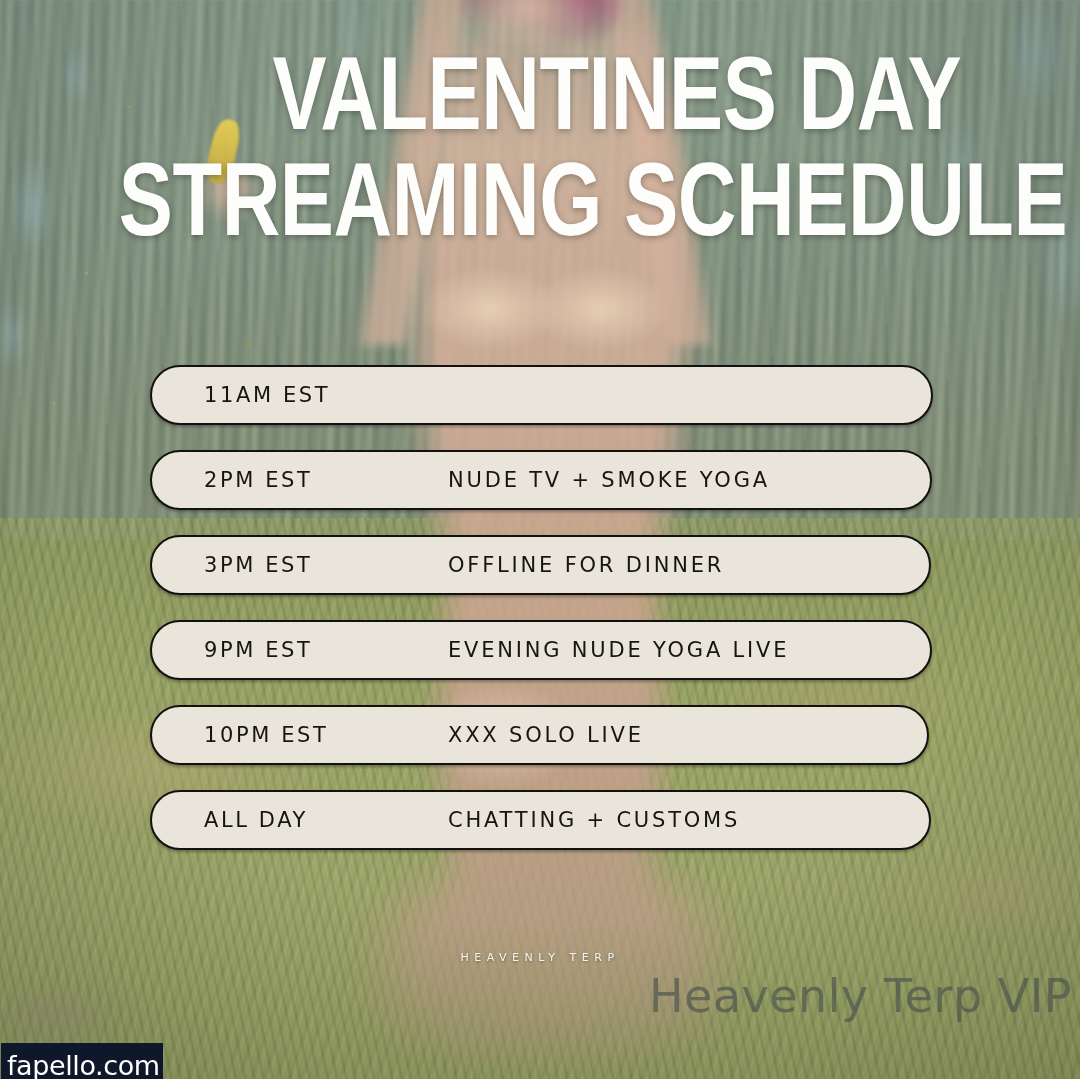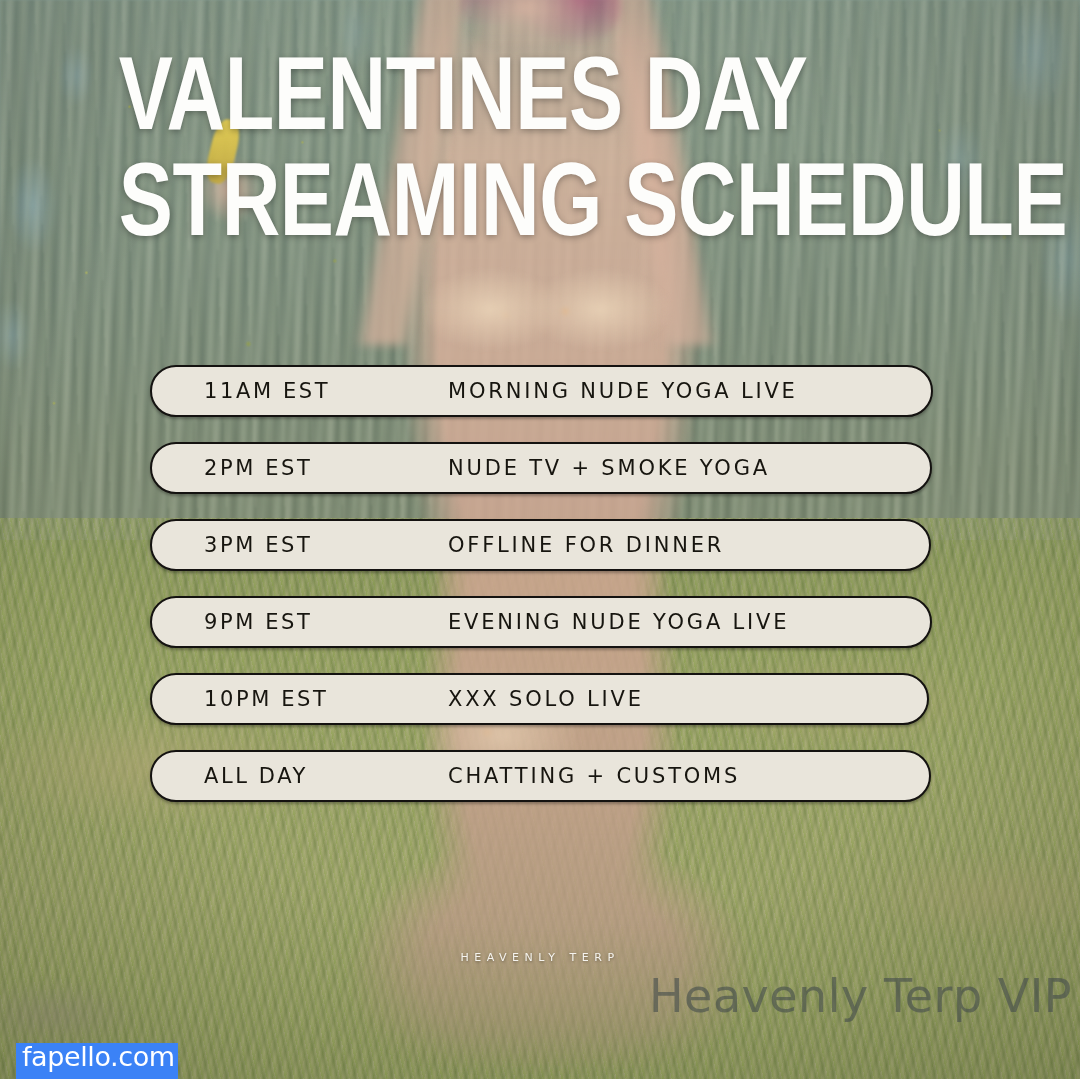--- a/index.html
+++ b/index.html
@@ -255,21 +255,21 @@
     inset: 0;
     background:
       radial-gradient(ellipse 82% 72% at 50% 46%, rgba(0,0,0,0) 55%, rgba(0,0,0,0.16) 100%);
   }
 
   
   .title-block {
     position: absolute;
     left: 0; right: 0;
     top: 44px;
-    text-align: left;
+    text-align: right;
     z-index: 5;
   }
   .title-line {
     display: block;
     color: #fdfdfb;
     font-family: "Liberation Sans Narrow", "Liberation Sans", sans-serif;
     font-weight: 700;
     text-transform: uppercase;
     letter-spacing: -0.5px;
     line-height: 0.96;
@@ -291,21 +291,21 @@
     position: absolute;
     left: 150px;
     top: 365px;
     width: 783px;
     z-index: 6;
   }
   .pill {
     position: relative;
     display: flex;
     align-items: center;
-    height: 52px;
+    height: 60px;
     margin-bottom: 25px;
     background: #e9e5db;
     border: 2px solid #141210;
     border-radius: 40px;
     box-shadow: 0 2px 3px rgba(0,0,0,0.30);
     box-sizing: border-box;
   }
   .pill:last-child { margin-bottom: 16px; }
 
   .pill-time {
@@ -359,27 +359,27 @@
     color: rgba(70,78,76,0.62);
     font-family: "DejaVu Sans", sans-serif;
     font-size: 46px;
     font-weight: 400;
     letter-spacing: 0.5px;
     white-space: nowrap;
     z-index: 7;
   }
   .wm-fapello {
     position: absolute;
-    left: 16px;
+    left: 1px;
     bottom: 0;
     width: 162px;
     height: 36px;
-    background: #3b82f6;
+    background: #0f172a;
     display: flex;
-    align-items: flex-start;
+    align-items: flex-end;
     justify-content: flex-start;
     z-index: 8;
   }
   .wm-fapello span {
     color: #ffffff;
     font-family: "DejaVu Sans", sans-serif;
     font-size: 27px;
     font-weight: 400;
     letter-spacing: -0.4px;
     padding-left: 6px;
@@ -411,21 +411,20 @@
 
   <div class="title-block">
     <span class="title-line title-line-1">VALENTINES DAY</span>
     <span class="title-line title-line-2">STREAMING SCHEDULE</span>
   </div>
 
   <div class="schedule">
 
     <div class="pill w-0">
       <span class="pill-time">11AM EST</span>
-      <span class="pill-desc">MORNING NUDE YOGA LIVE</span>
     </div>
 
     <div class="pill w-1">
       <span class="pill-time">2PM EST</span>
       <span class="pill-desc">NUDE TV + SMOKE YOGA</span>
     </div>
 
     <div class="pill w-2">
       <span class="pill-time">3PM EST</span>
       <span class="pill-desc">OFFLINE FOR DINNER</span>

